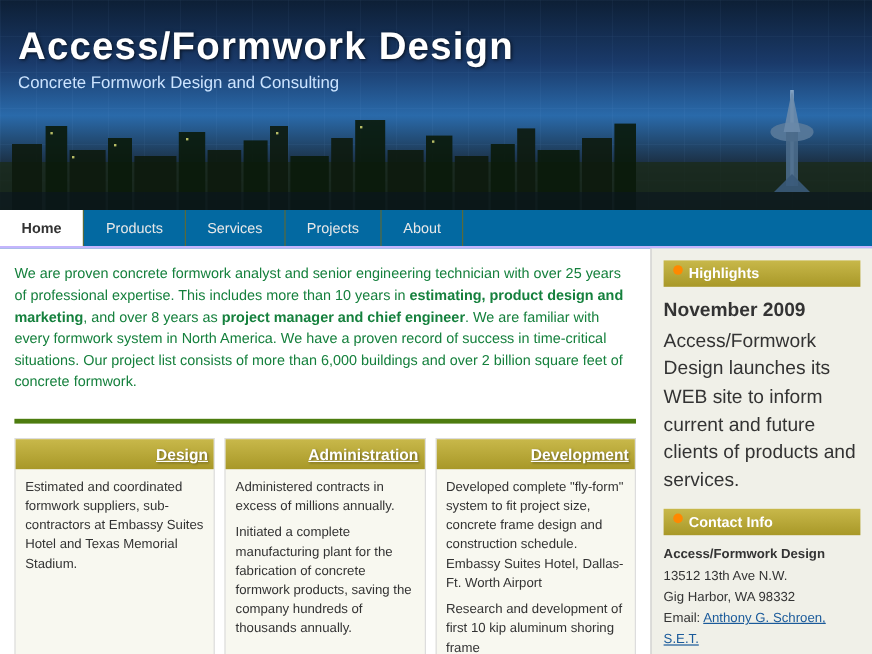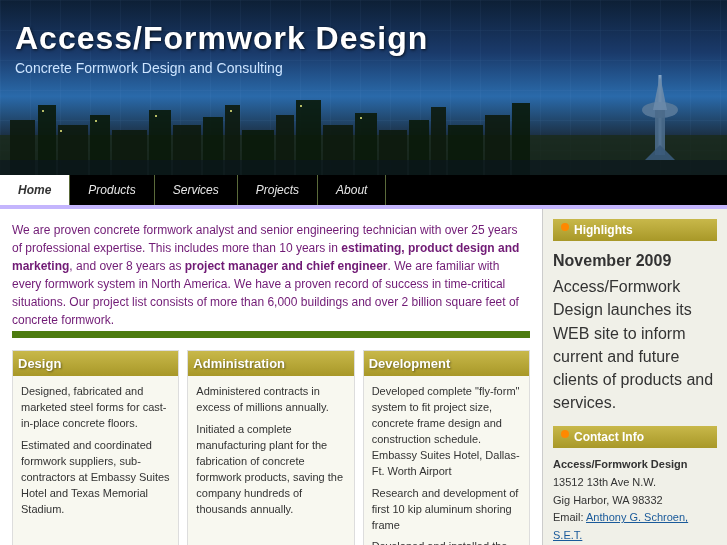--- a/index.html
+++ b/index.html
@@ -46,24 +46,23 @@
       letter-spacing: 1px;
     }
     .header-text p {
       font-size: 14px;
       color: #cce4ff;
       margin-top: 3px;
     }
 
     
     .nav {
-      background: #000000;
+      background: #0369a1;
       display: flex;
-      border-bottom: 4px solid #c4b5fd;
-      font-style: italic;
+      border-bottom: 2px solid #c4b5fd;
     }
     .nav-item {
       padding: 8px 18px;
       color: #e8e8e8;
       cursor: pointer;
       font-size: 12px;
       border-right: 1px solid #5a6a3a;
     }
     .nav-item.active {
       background: #fff;
@@ -78,24 +77,24 @@
     }
 
     
     .content-left {
       flex: 1;
       padding: 12px 12px 12px 12px;
     }
     .intro-text {
       font-size: 12px;
       line-height: 1.5;
-      color: #701a75;
+      color: #15803d;
       margin-bottom: 12px;
-      border-bottom: 7px solid #4d7c0f;
-      padding-bottom: 2px;
+      border-bottom: 4px solid #4d7c0f;
+      padding-bottom: 22px;
     }
     .intro-text strong {
       font-weight: bold;
     }
 
     
     .three-cols {
       display: flex;
       gap: 8px;
     }
@@ -103,24 +102,25 @@
       flex: 1;
       background: #f8f8f0;
       border: 1px solid #ddd;
       padding: 8px;
     }
     .col-header {
       background: linear-gradient(180deg, #c8b84a 0%, #a89828 100%);
       color: #fff;
       font-weight: bold;
       font-size: 13px;
-      text-align: left;
+      text-align: right;
       padding: 5px;
       margin: -8px -8px 8px -8px;
       text-shadow: 1px 1px 2px rgba(0,0,0,0.4);
+      text-decoration: underline;
     }
     .col p {
       font-size: 11px;
       line-height: 1.45;
       margin-bottom: 6px;
       color: #333;
     }
 
     
     .sidebar {
@@ -240,21 +240,20 @@
   <div class="content-left">
 
     <p class="intro-text">
       <span>We are proven concrete formwork analyst and senior engineering technician with over 25 years of professional expertise. This includes more than 10 years in </span><strong>estimating, product design and marketing</strong><span>, and over 8 years as </span><strong>project manager and chief engineer</strong><span>. We are familiar with every formwork system in North America. We have a proven record of success in time-critical situations. Our project list consists of more than 6,000 buildings and over 2 billion square feet of concrete formwork.</span>
     </p>
 
     <div class="three-cols">
 
       <div class="col">
         <div class="col-header">Design</div>
-        <p>Designed, fabricated and marketed steel forms for cast-in-place concrete floors.</p>
         <p>Estimated and coordinated formwork suppliers, sub-contractors at Embassy Suites Hotel and Texas Memorial Stadium.</p>
       </div>
 
       <div class="col">
         <div class="col-header">Administration</div>
         <p>Administered contracts in excess of millions annually.</p>
         <p>Initiated a complete manufacturing plant for the fabrication of concrete formwork products, saving the company hundreds of thousands annually.</p>
       </div>
 
       <div class="col">

